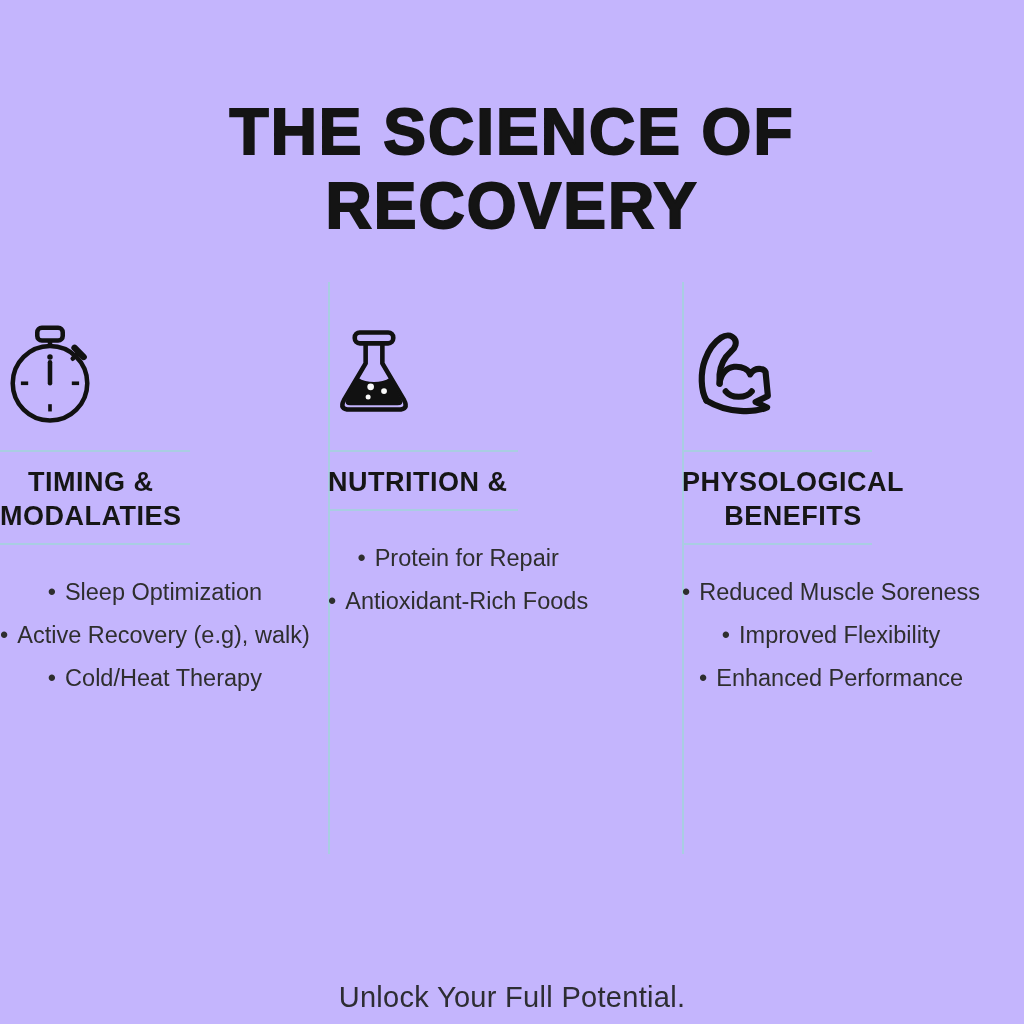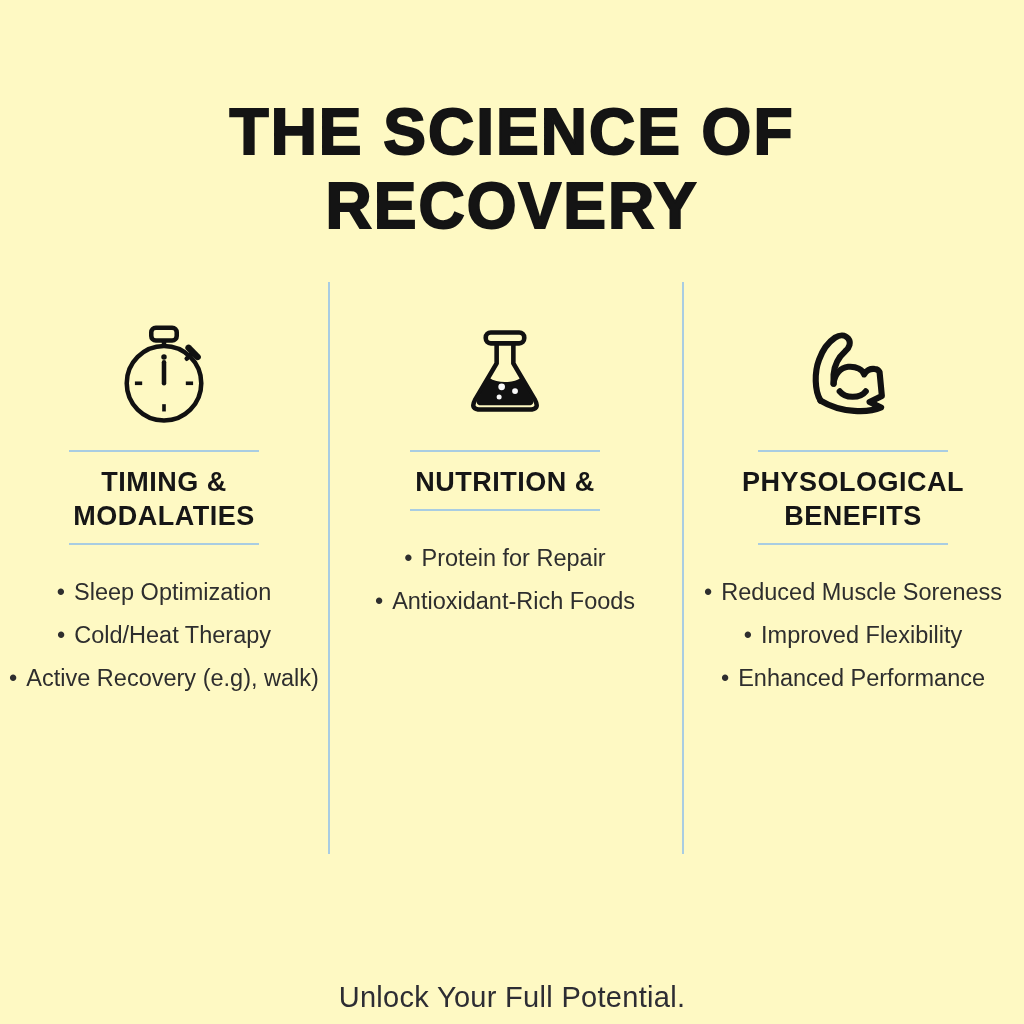--- a/index.html
+++ b/index.html
@@ -1,34 +1,34 @@
 <!DOCTYPE html>
 <html><head>
 <meta charset="utf-8">
 <style>
   html,body { margin:0; padding:0; background:#eaeaea; }
   .poster {
     position:relative; width:1024px; height:1024px; margin:0 auto;
-    background:#fef9c3; overflow:hidden;
+    background:#c4b5fd; overflow:hidden;
     font-family:"Liberation Sans", sans-serif; color:#141414;
   }
   
   .title {
     position:absolute; top:52px; left:0; width:100%;
     text-align:center; font-weight:bold; font-size:64px; line-height:74px;
     letter-spacing:2px; color:#141414; -webkit-text-stroke:2px #141414;
   }
   .title span { display:block; }
   
   .vdivider { position:absolute; top:282px; width:2px; height:572px; background:#a9cde2; }
   .vd1 { left:328px; }
   .vd2 { left:682px; }
   
   .columns { position:absolute; top:282px; left:0; width:1024px; display:flex; }
-  .col { box-sizing:border-box; display:flex; flex-direction:column; align-items:center; }
+  .col { box-sizing:border-box; display:flex; flex-direction:column; align-items:flex-start; }
   .col1 { width:328px; } .col2 { width:354px; } .col3 { width:342px; }
   .icon-wrap { height:112px; margin-top:38px; display:flex; align-items:center; justify-content:center; }
   .rule { width:190px; height:2px; background:#a9cde2; flex:0 0 auto; }
   .rule.top { margin-top:18px; }
   .heading {
     margin:13px 0 10px; text-align:center; font-size:27px; font-weight:bold;
     line-height:34px; letter-spacing:0.5px; color:#161616;
   }
   .heading span { display:block; }
   ul.benefits { list-style:none; margin:32px 0 0; padding:0; text-align:center; }
@@ -74,22 +74,22 @@
         </svg>
       </div>
       <div class="rule top"></div>
       <h2 class="heading">
         <span>TIMING &amp;</span>
         <span>MODALATIES</span>
       </h2>
       <div class="rule"></div>
       <ul class="benefits">
         <li><span class="bullet">•</span><span>Sleep Optimization</span></li>
+        <li><span class="bullet">•</span><span>Active Recovery (e.g), walk)</span></li>
         <li><span class="bullet">•</span><span>Cold/Heat Therapy</span></li>
-        <li><span class="bullet">•</span><span>Active Recovery (e.g), walk)</span></li>
       </ul>
     </section>
 
     <section class="col col2">
       <div class="icon-wrap icon">
         <svg width="92" height="92" viewBox="0 0 110 110">
           <rect class="stroke" x="32" y="3" width="46" height="13" rx="6" stroke-width="5.5"></rect>
           <path class="stroke" d="M45,16 L45,40 L19,84 Q13,95 26,95 L84,95 Q97,95 91,84 L65,40 L65,16" stroke-width="5.5" stroke-linejoin="round"></path>
           <path d="M36,57 C46,64 64,64 74,57 L88,83 Q91,90 83,90 L27,90 Q19,90 22,83 Z" fill="#111111"></path>
           <circle cx="51" cy="68" r="4" fill="#fafafa"></circle>

